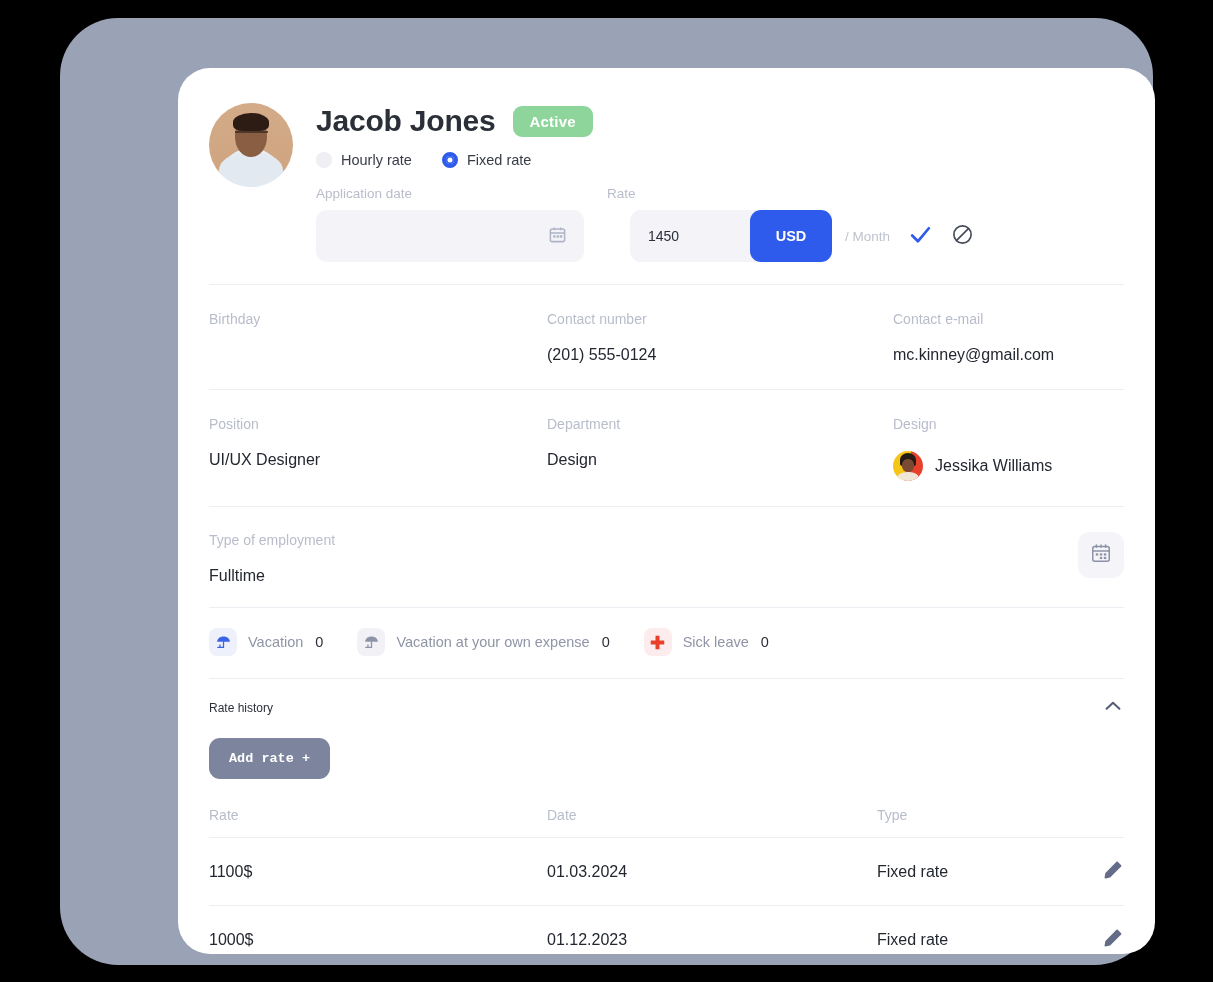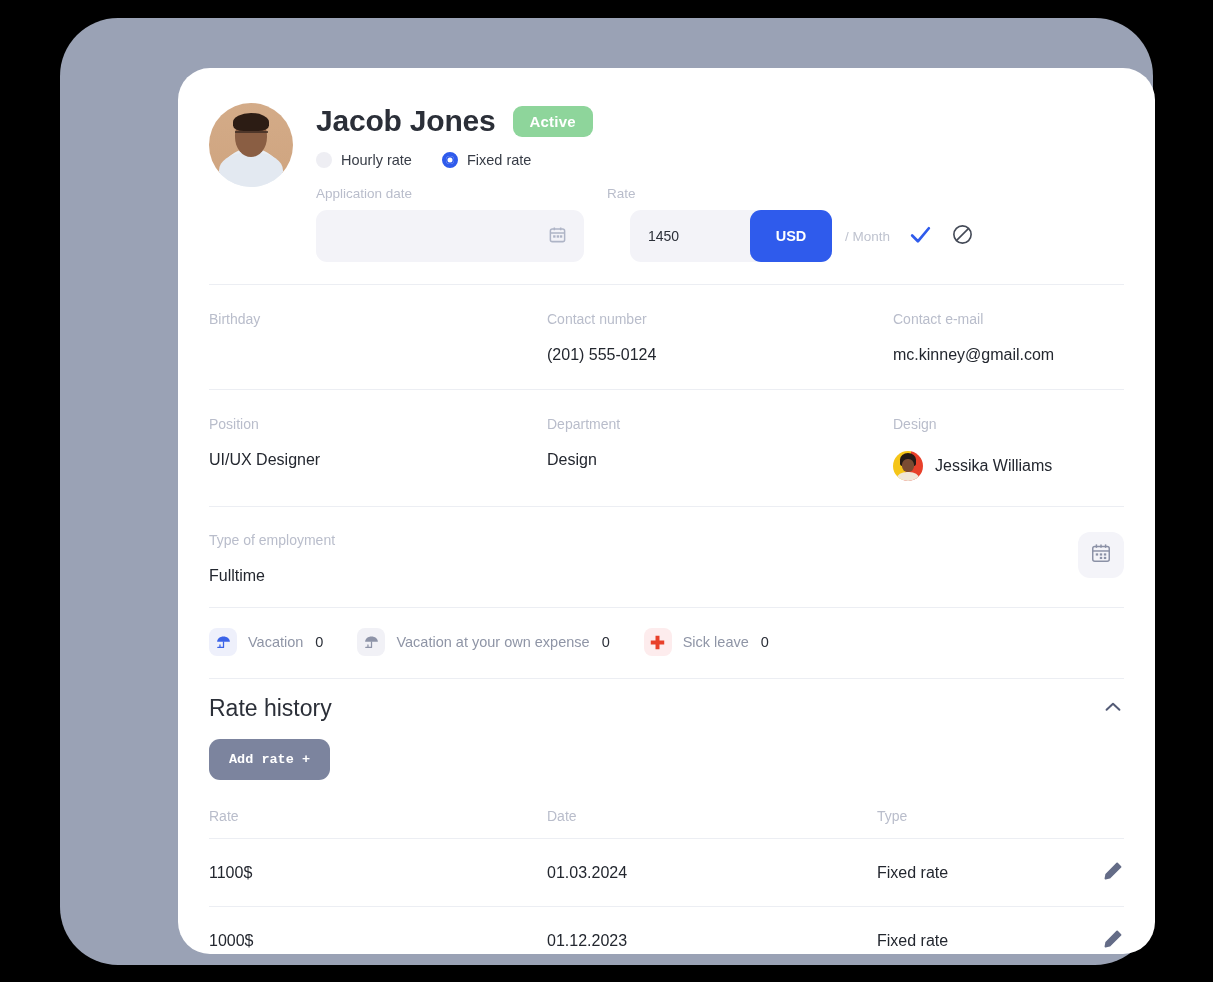--- a/index.html
+++ b/index.html
@@ -156,21 +156,21 @@
   .leave-ico.gray { background: #f1f1f6; }
   .leave-ico.red  { background: #fdeced; }
   .leave-label { font-size: 14.5px; color: #8f95a6; }
   .leave-count { font-size: 14.5px; color: #2b2f38; margin-left: 12px; }
 
   
   .hist-head {
     display: flex; align-items: center; justify-content: space-between;
     padding-top: 16px;
   }
-  .hist-title { font-size: 23px; color: #2b2f38; }
+  .hist-title { font-size: 12px; color: #2b2f38; }
   .chev { cursor: pointer; }
 
   .add-btn {
     background: #7c849e; color: #ffffff; border: none; cursor: pointer;
     font-size: 13.5px; font-weight: bold; padding: 13px 20px;
     border-radius: 11px; margin-top: 17px;
     font-family: Liberation Mono, monospace;
   }
 
   .tbl { width: 100%; margin-top: 28px; }

